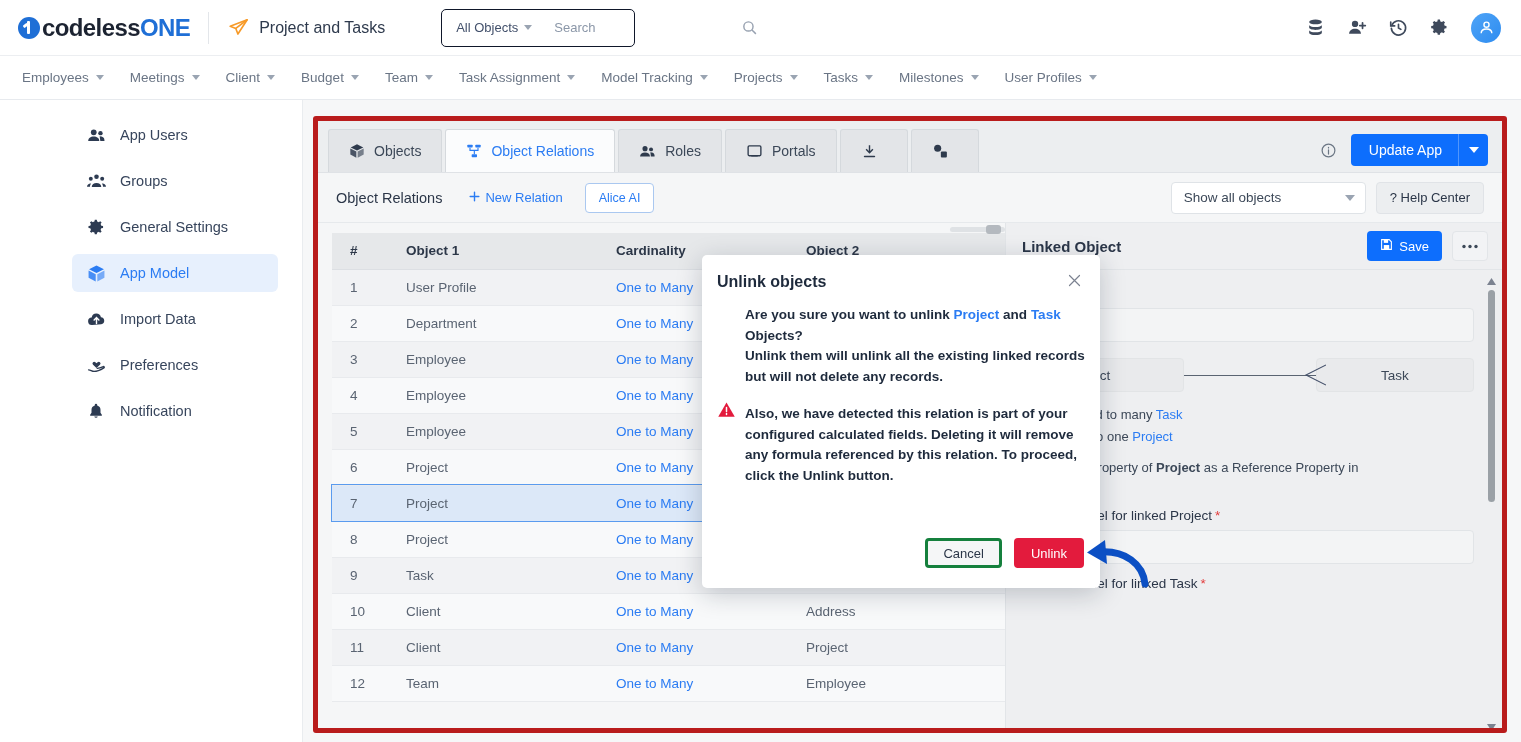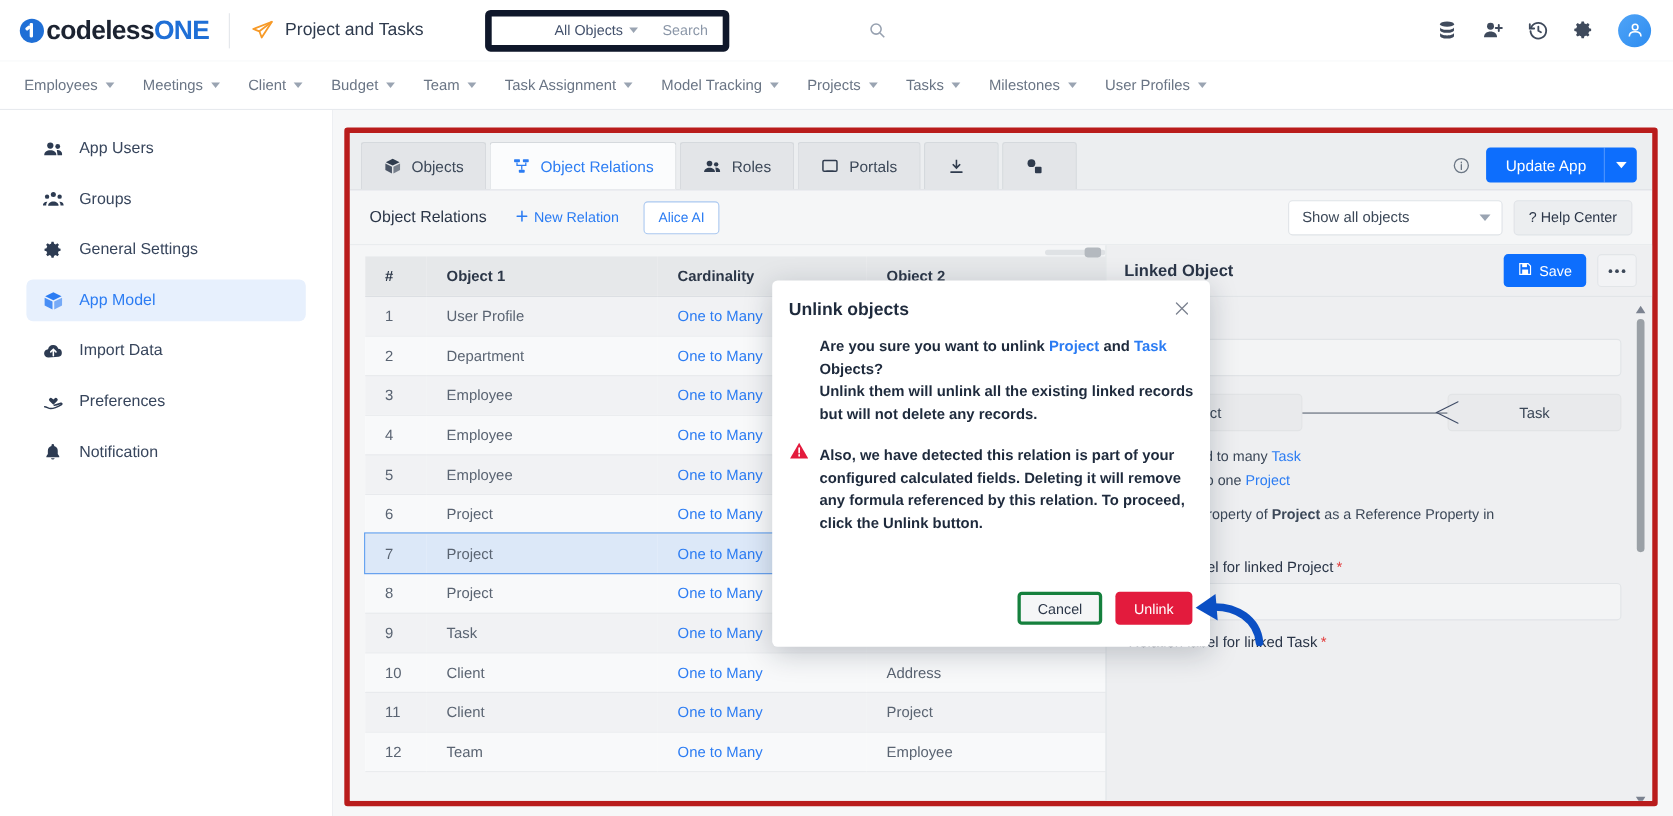--- a/index.html
+++ b/index.html
@@ -33,23 +33,23 @@
   }
   .logo-text { font-size: 24px; font-weight: bold; letter-spacing:-0.6px; }
   .logo-text .dark { color:#1c2331; }
   .logo-text .blue { color:#1f6fd6; }
   .hdr-sep { width:1px; height:32px; background:#e3e6ea; margin: 0 18px; }
   .app-name { display:flex; align-items:center; gap:10px; }
   .paper-plane { width:22px; height:22px; }
   .app-title { font-size:16px; color:#2e3a4d; }
 
   .searchbox {
-    display:flex; align-items:center; height:38px; width:222px;
+    display:flex; align-items:center; height:38px; width:194px;
     margin-left: 56px;
-    border:6px solid #0f172a; border-radius:5px; background:#fff;padding-left:43px;
+    border:1px solid #0f172a; border-radius:5px; background:#fff;
   }
   .sb-sel { font-size:13px; color:#42506b; padding:0 10px 0 14px; display:flex; align-items:center; gap:6px; white-space:nowrap; }
   .sb-div { width:1px; height:22px; background:#e3e6ea; }
   .sb-input { flex:1; border:none; outline:none; font-size:13px; color:#47536b; padding-left:12px; background:transparent; font-family:inherit;}
   .sb-input::placeholder { color:#8b97a8; }
   .sb-icon { padding: 0 11px; color:#97a1b0; display:flex; align-items:center;}
 
   .hdr-icons { margin-left:auto; display:flex; align-items:center; gap:22px; margin-right:20px; }
   .hicon { color:#3f4a5c; display:flex; align-items:center; cursor:pointer; }
   .avatar {
@@ -74,21 +74,21 @@
   .page {
     position:absolute; left:0; top:100px; width:1521px; height:642px;
     background:#ffffff;
     border-bottom-left-radius:14px; border-bottom-right-radius:14px;
   }
 
   
   .sidebar { position:absolute; left:0; top:0; width:303px; height:642px; background:#fff;
              border-right:1px solid #e9ecef; }
   .sb-title { font-size:17px; color:#1f2937; padding:28px 0 0 38px; font-weight:400; }
-  .sb-list { margin-top:16px; padding:0 24px; }
+  .sb-list { margin-top:16px; padding:0 24px;margin-left:48px; }
   .sb-item {
     display:flex; align-items:center; gap:14px; height:38px;
     padding-left:14px; border-radius:6px; margin-bottom:8px;
     color:#37455c; font-size:14.5px; cursor:pointer;
   }
   .sb-item.active { background:#e7f0fd; color:#2b7cf3; }
   .sb-ico { width:20px; display:flex; align-items:center; justify-content:center; color:#2d3b52;}
   .sb-item.active .sb-ico { color:#2b7cf3; }
 
   

